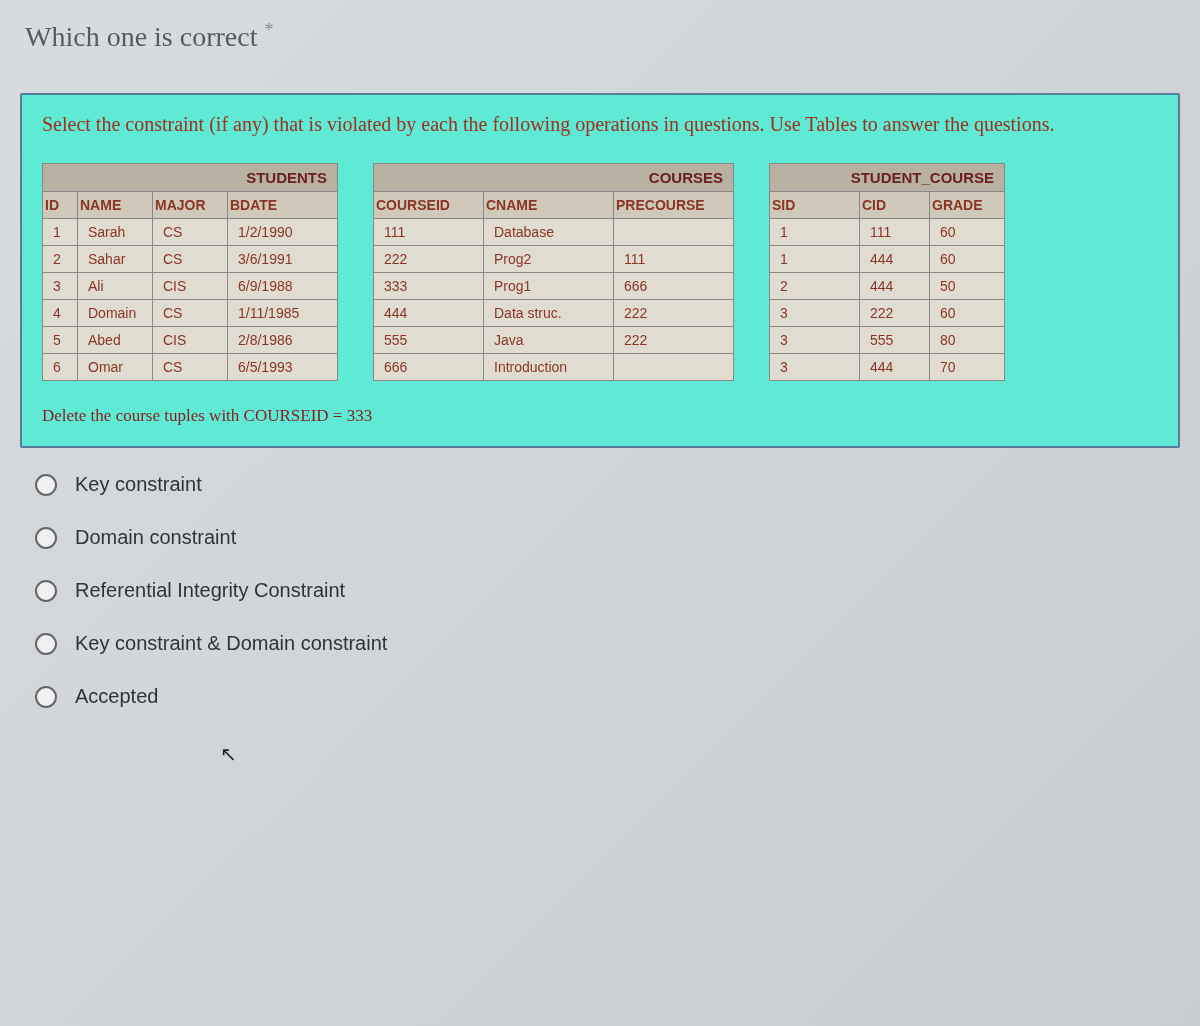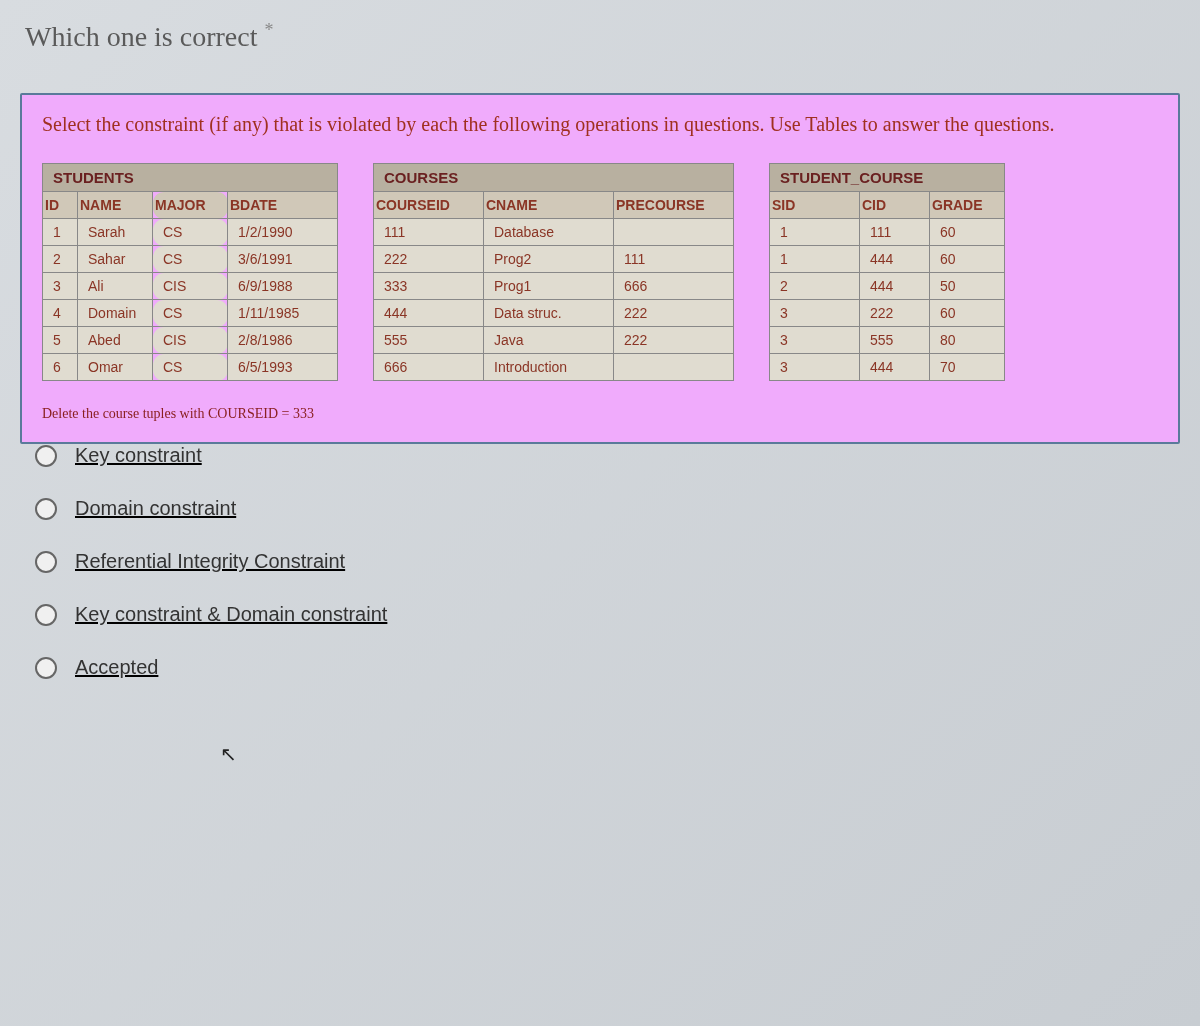--- a/index.html
+++ b/index.html
@@ -13,21 +13,21 @@
     .question-title {
       font-size: 28px;
       color: #5a5a5a;
       font-family: Georgia, serif;
       margin-bottom: 40px;
       padding-left: 5px;
     }
     .asterisk { color: #888; font-size: 18px; vertical-align: super; }
     .content-box {
       border: 2px solid #5a7a9a;
-      background: #f0abfc;
+      background: #5eead4;
       padding: 15px 20px 20px 20px;
       border-radius: 2px;
     }
     .instruction {
       color: #a03020;
       font-size: 20px;
       font-family: Georgia, serif;
       margin-bottom: 25px;
       line-height: 1.4;
     }
@@ -35,21 +35,21 @@
       display: flex;
       gap: 35px;
       margin-bottom: 25px;
     }
     .table-wrap { flex-shrink: 0; }
     table { border-collapse: collapse; }
     .table-title {
       background: #b8b0a0;
       color: #6a2020;
       font-weight: bold;
-      text-align: left;
+      text-align: right;
       border: 1px solid #888;
       font-size: 15px;
     }
     th {
       background: #d0c8b8;
       color: #8a3525;
       font-weight: bold;
       padding: 5px 2px;
       border: 1px solid #888;
       font-size: 14px;
@@ -57,36 +57,36 @@
     }
     td {
       color: #8a3525;
       padding: 5px 10px;
       border: 1px solid #888;
       font-size: 14px;
       background: #e0dcd0;
     }
     .t1 td:nth-child(1), .t1 th:nth-child(1) { width: 35px; }
     .t1 td:nth-child(2), .t1 th:nth-child(2) { width: 75px; }
-    .t1 td:nth-child(3), .t1 th:nth-child(3) { width: 75px; border-radius: 11px; }
+    .t1 td:nth-child(3), .t1 th:nth-child(3) { width: 75px; }
     .t1 td:nth-child(4), .t1 th:nth-child(4) { width: 110px; }
     .t2 td:nth-child(1), .t2 th:nth-child(1) { width: 110px; }
     .t2 td:nth-child(2), .t2 th:nth-child(2) { width: 130px; }
     .t2 td:nth-child(3), .t2 th:nth-child(3) { width: 120px; }
     .t3 td:nth-child(1), .t3 th:nth-child(1) { width: 90px; }
     .t3 td:nth-child(2), .t3 th:nth-child(2) { width: 70px; }
     .t3 td:nth-child(3), .t3 th:nth-child(3) { width: 75px; }
     .operation {
       color: #8a2020;
-      font-size: 14px;
+      font-size: 17px;
       font-family: Georgia, serif;
     }
     .options {
+      margin-top: 25px;
       padding-left: 15px;
-      text-decoration: underline;
     }
     .option {
       display: flex;
       align-items: center;
       margin-bottom: 30px;
       cursor: pointer;
     }
     .radio {
       width: 22px;
       height: 22px;

